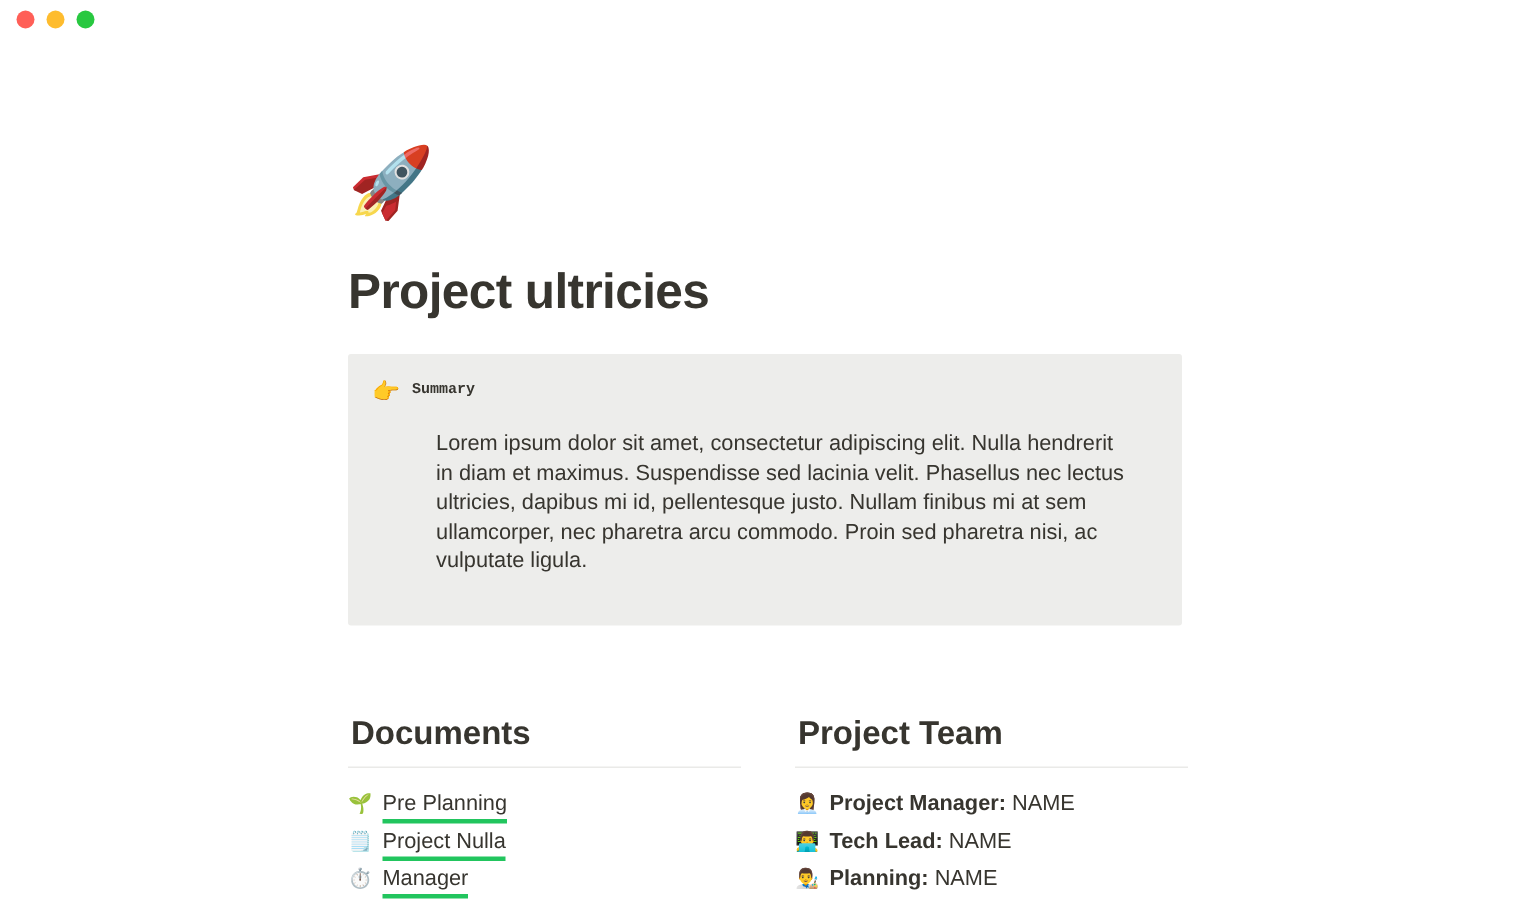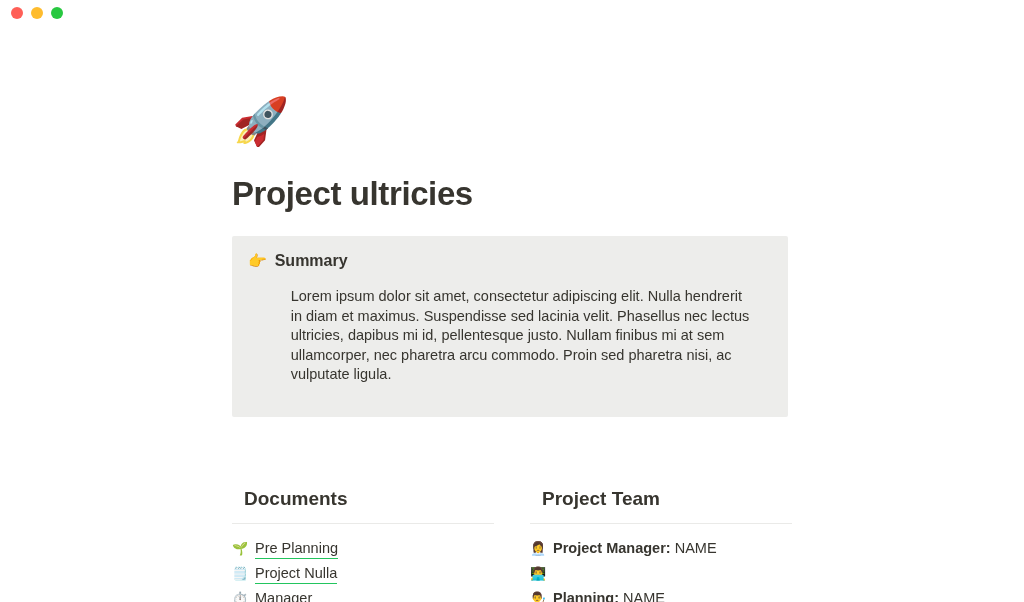--- a/index.html
+++ b/index.html
@@ -81,47 +81,48 @@
     font-size: 15px;
     line-height: 21px;
     flex: 0 0 auto;
     font-family: "DejaVu Sans", sans-serif;
     padding-top: 1px;
   }
   .callout-body {
     flex: 1 1 auto;
   }
   .callout-heading {
-    font-size: 16px;
+    font-size: 10px;
     font-weight: bold;
     line-height: 21px;
     color: #37352F;
     margin: 0 0 2px 0;
+    font-family: Liberation Mono, monospace;
   }
   .callout-text {
     font-size: 14.5px;
     line-height: 19.5px;
     color: #37352F;
     margin: 16px;
     max-width: 500px;
   }
 
   
   .columns {
     display: flex;
     margin-top: 58px;
     gap: 36px;
   }
   .col { width: 262px; flex: 0 0 262px; }
 
   .col-heading {
-    font-size: 19px;
+    font-size: 22px;
     font-weight: bold;
     color: #37352F;
-    margin: 12px;
+    margin: 2px;
     line-height: 24px;
   }
   .col-divider {
     height: 1px;
     background: #EAEAE8;
     margin-top: 10px;
     margin-bottom: 12px;
     width: 100%;
   }
 
@@ -137,21 +138,21 @@
     font-size: 13px;
     flex: 0 0 auto;
     width: 16px;
     font-family: "DejaVu Sans", sans-serif;
     line-height: 25px;
   }
   .item-link {
     font-size: 14.5px;
     color: #37352F;
     text-decoration: none;
-    border-bottom: 1px solid #22c55e;
+    border-bottom: 3px solid #22c55e;
     line-height: 20px;
   }
   .team-text {
     font-size: 14.5px;
     color: #37352F;
     line-height: 25px;
   }
   .team-role { font-weight: bold; }
   .team-name { font-weight: normal; }
 </style>
@@ -220,20 +221,21 @@
       <div class="col-divider"></div>
       <ul class="item-list">
 
         <li class="item-row">
           <span class="item-emoji">👩‍💼</span>
           <span class="team-text"><span class="team-role">Project Manager:</span> <span class="team-name">NAME</span></span>
         </li>
 
         <li class="item-row">
           <span class="item-emoji">👨‍💻</span>
+          <span class="team-text"><span class="team-role">Tech Lead:</span> <span class="team-name">NAME</span></span>
         </li>
 
         <li class="item-row">
           <span class="item-emoji">👨‍🎨</span>
           <span class="team-text"><span class="team-role">Planning:</span> <span class="team-name">NAME</span></span>
         </li>
 
       </ul>
     </div>
 

